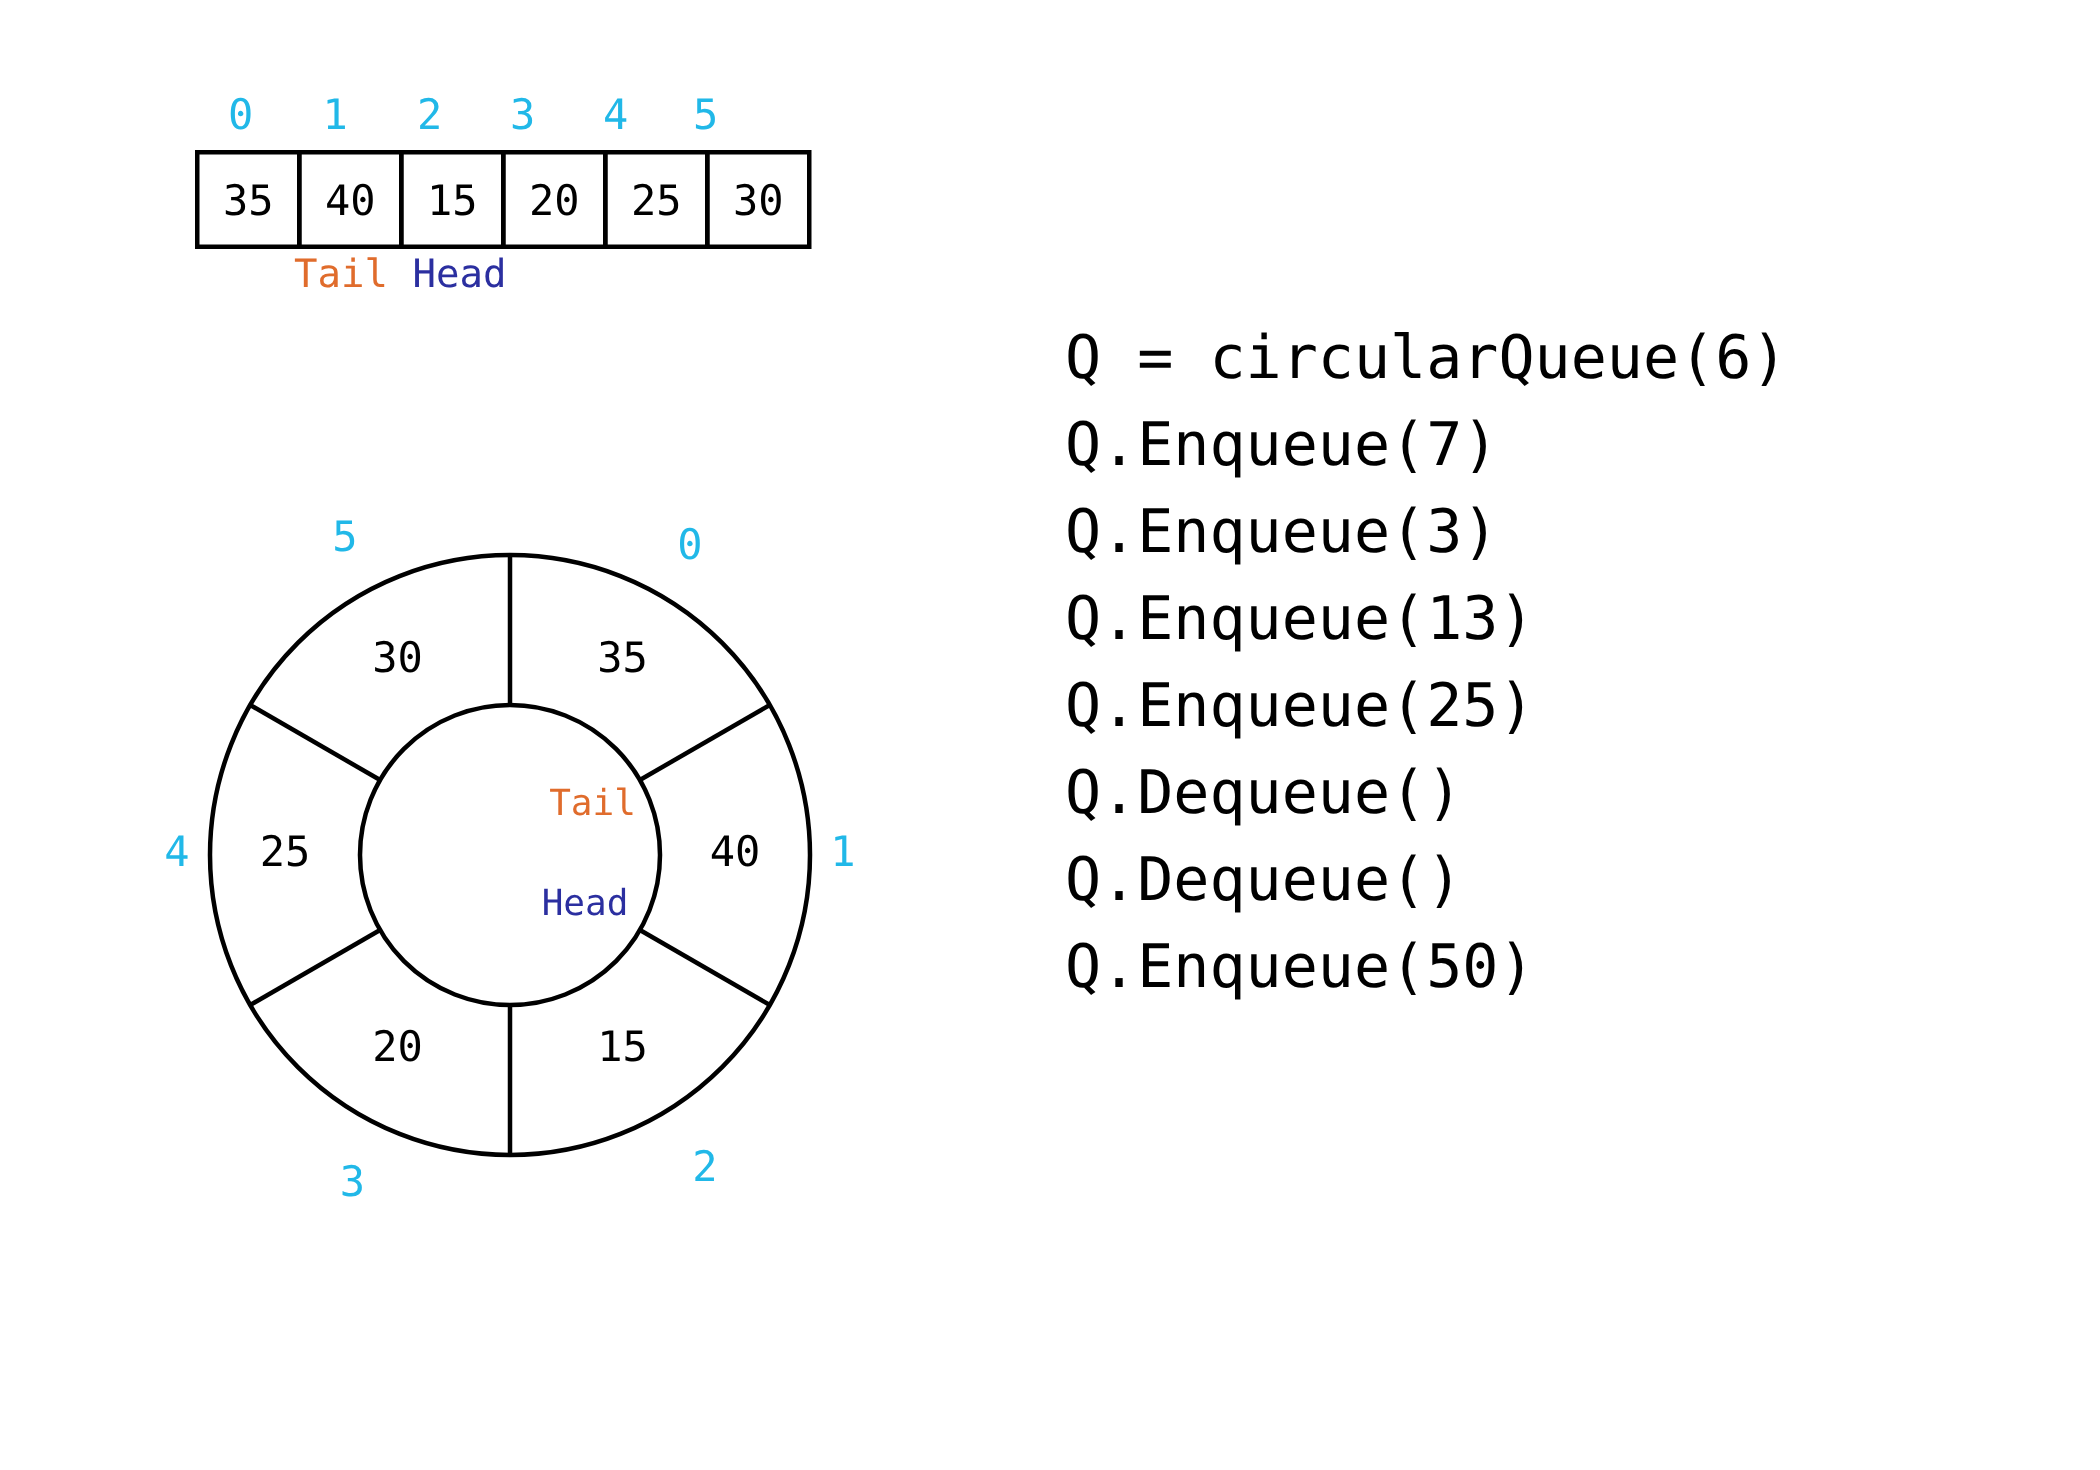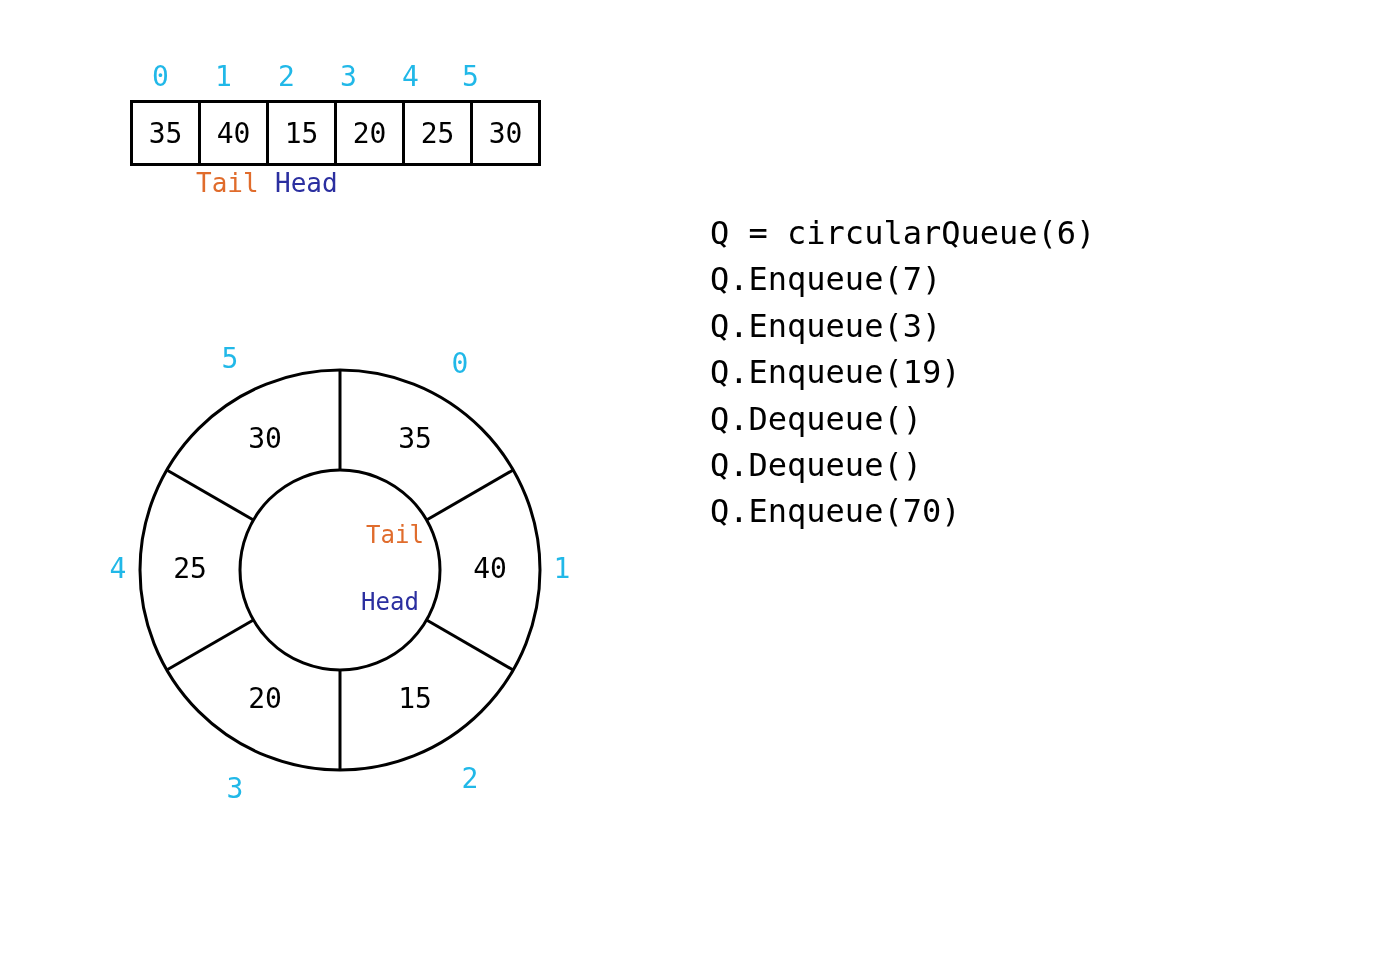--- a/index.html
+++ b/index.html
@@ -2,21 +2,21 @@
 <html><head>
 <meta charset="utf-8">
 <style>
   html,body{margin:0;padding:0;background:#fff;font-family:ui-monospace,Menlo,Consolas,monospace;}
   .canvas{position:relative;width:1400px;height:980px;}
   .idx{position:absolute;color:#21b8e8;font-size:28px;font-weight:400;}
   .array{position:absolute;left:130px;top:100px;display:flex;}
   .cell{width:65px;height:60px;border:3px solid #000;margin-left:-3px;display:flex;align-items:center;justify-content:center;font-size:28px;}
   .tail{color:#e06c2c;font-size:26px;}
   .head{color:#2b2fa0;font-size:26px;}
-  .code{position:absolute;left:710px;top:210px;font-size:32px;line-height:1.45;}
+  .code{position:absolute;left:710px;top:210px;font-size:40px;line-height:1.45;}
   svg.ring{position:absolute;left:90px;top:290px;}
   .ring text{font-family:ui-monospace,Menlo,Consolas,monospace;}
 </style>
 </head>
 <body>
 
 <div class="canvas">
 
   <div class="idx" style="left:152px;top:60px">0</div>
   <div class="idx" style="left:215px;top:60px">1</div>
@@ -70,19 +70,20 @@
     </g>
 
     <text x="305" y="253" font-size="24" fill="#e06c2c" text-anchor="middle">Tail</text>
     <text x="300" y="320" font-size="24" fill="#2b2fa0" text-anchor="middle">Head</text>
   </svg>
 
   <div class="code">
     <div>Q = circularQueue(6)</div>
     <div>Q.Enqueue(7)</div>
     <div>Q.Enqueue(3)</div>
-    <div>Q.Enqueue(19)</div>
+    <div>Q.Enqueue(13)</div>
+    <div>Q.Enqueue(25)</div>
     <div>Q.Dequeue()</div>
     <div>Q.Dequeue()</div>
-    <div>Q.Enqueue(70)</div>
+    <div>Q.Enqueue(50)</div>
   </div>
 
 </div>
 
 </body></html>

